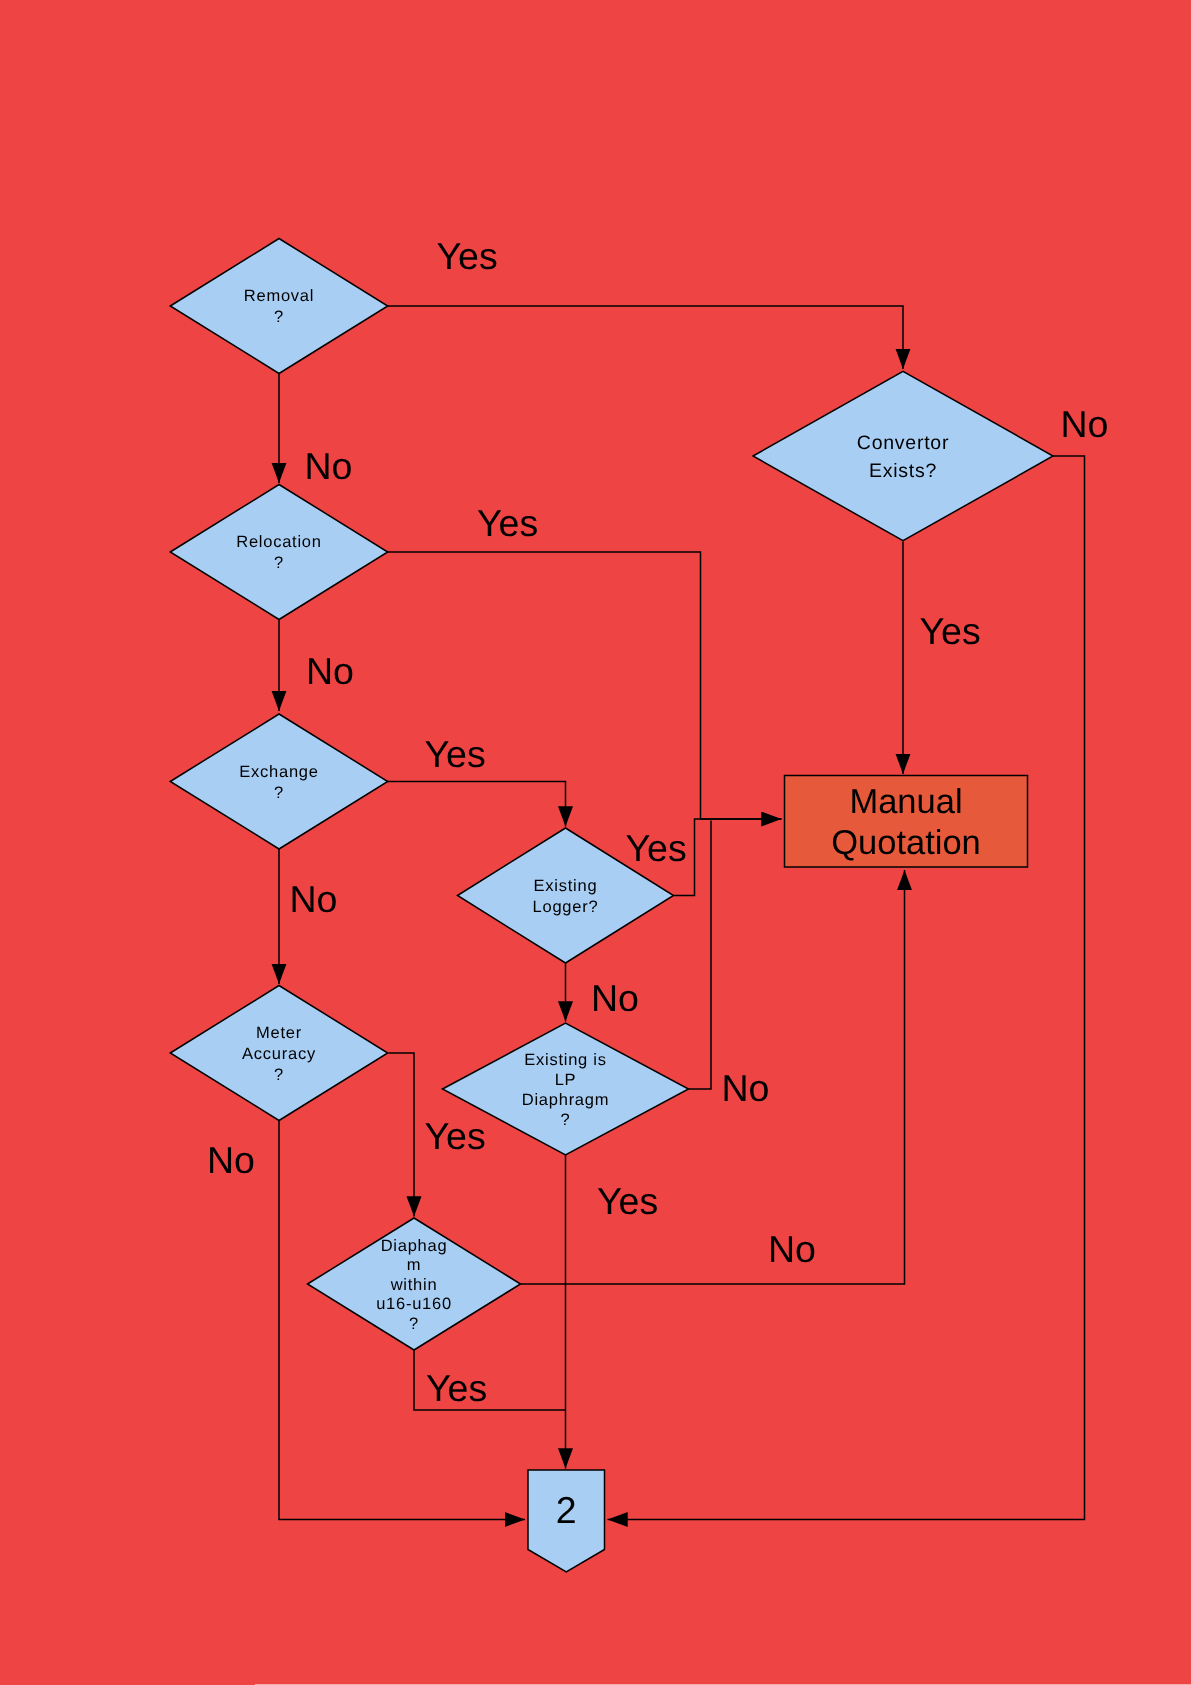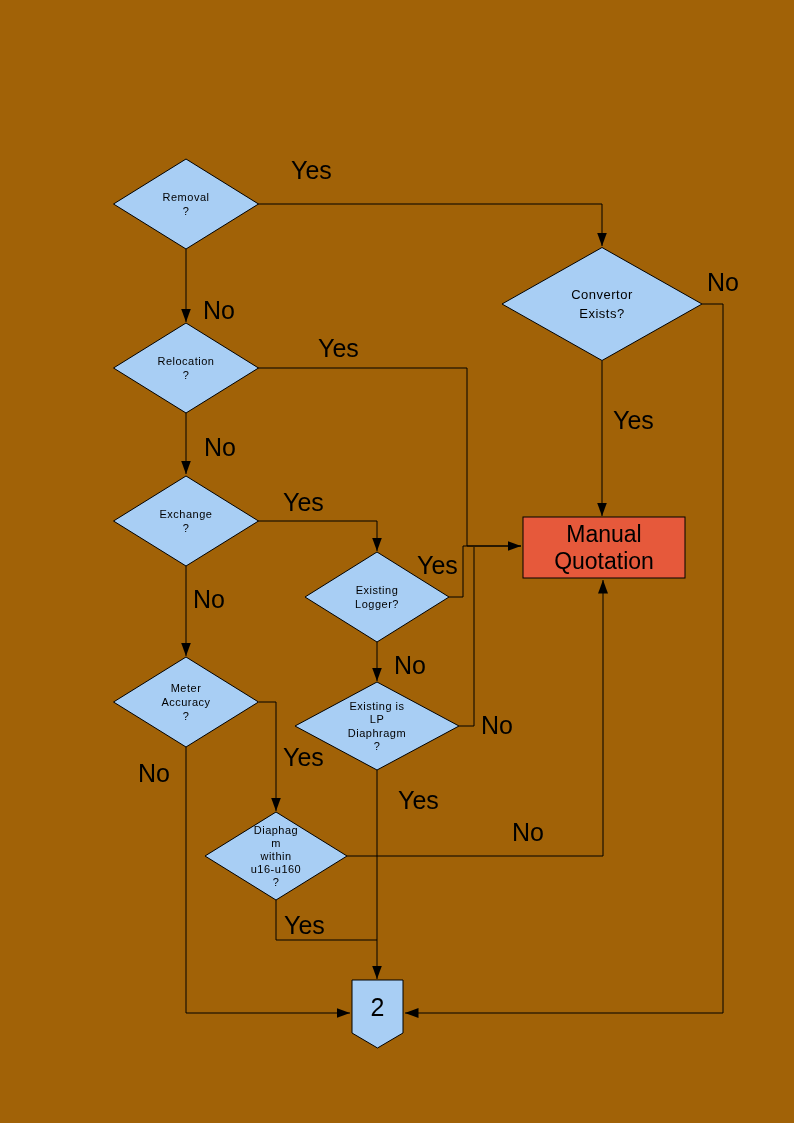--- a/index.html
+++ b/index.html
@@ -1,20 +1,20 @@
 <!DOCTYPE html>
 <html><head>
 <meta charset="utf-8">
 <style>
   html, body { margin: 0; padding: 0; background: #ffffff; }
   .canvas {
     position: relative;
     width: 794px;
     height: 1123px;
-    background: #a16207;
+    background: #ef4444;
     font-family: "Liberation Sans", sans-serif;
     overflow: hidden;
   }
   #diagram { position: absolute; left: 0; top: 0; }
   text { fill: #000000; }
 </style>
 </head>
 <body>
 
 <div class="canvas">

